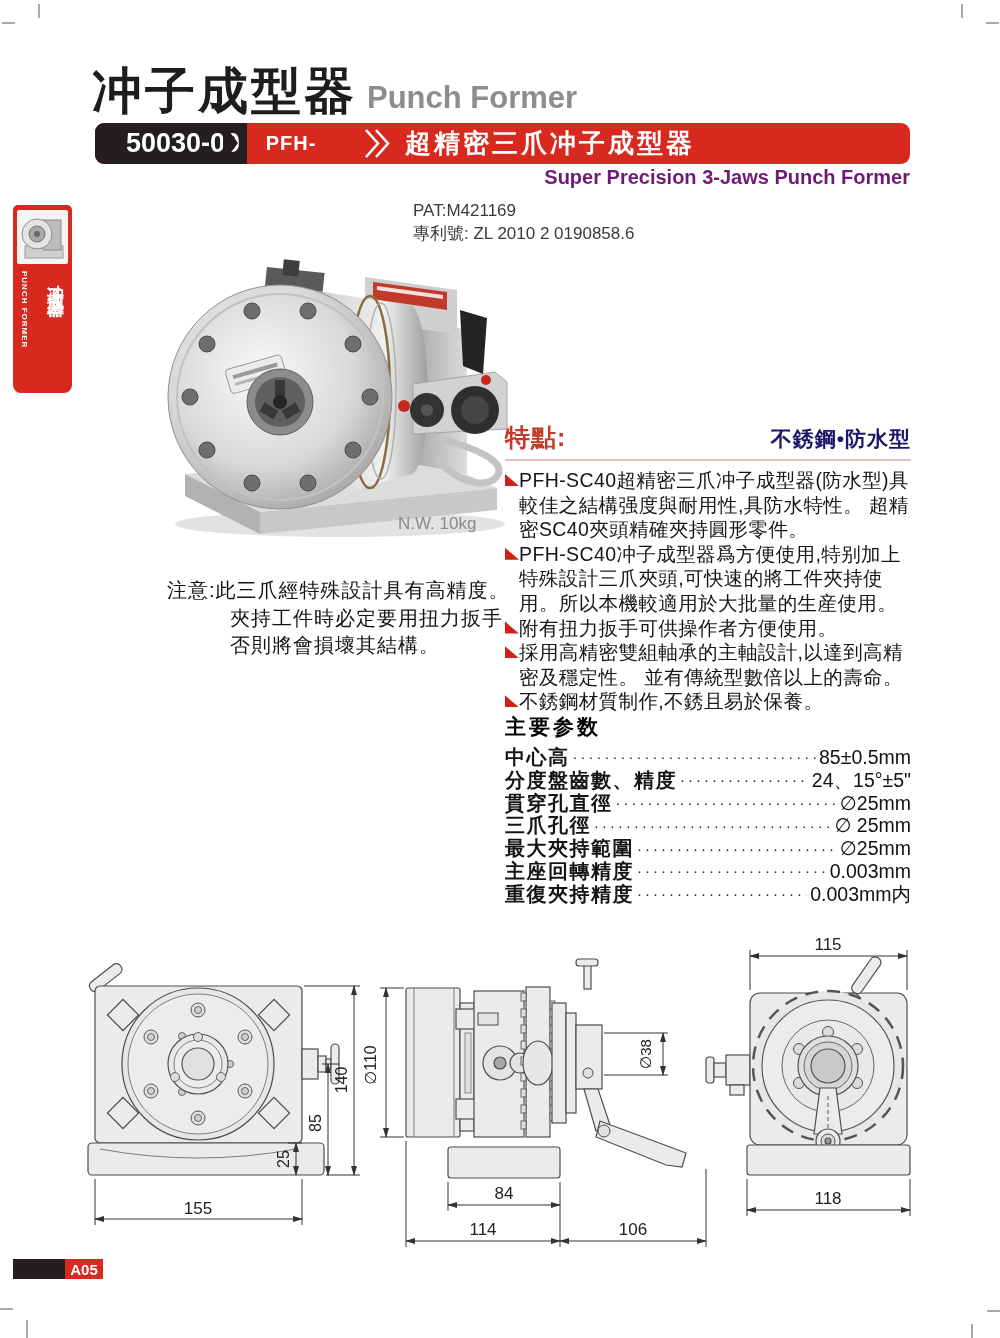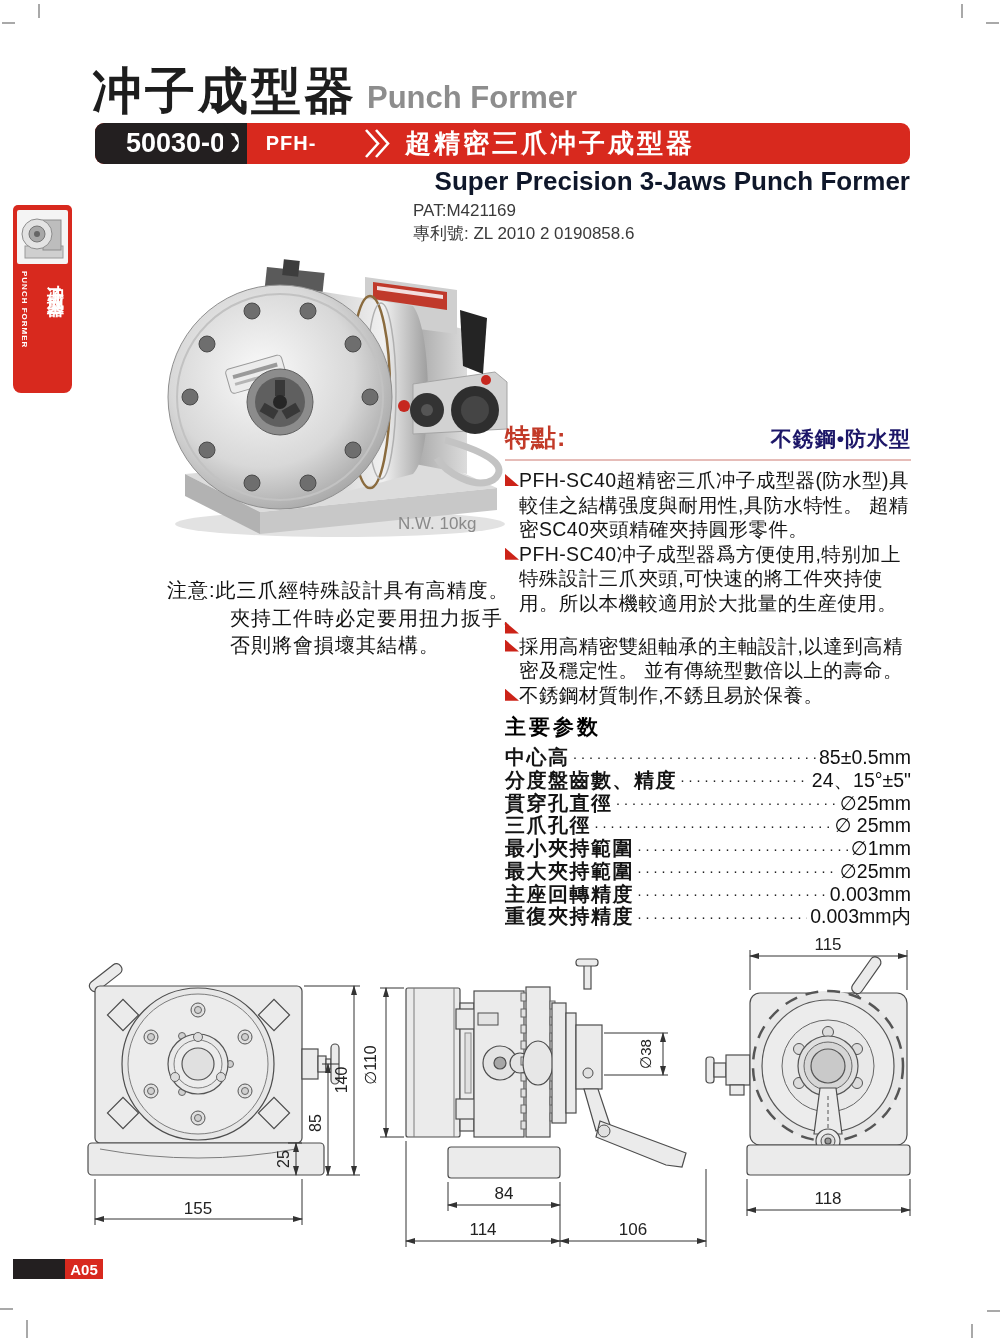--- a/index.html
+++ b/index.html
@@ -15,21 +15,21 @@
   .banner{position:absolute;left:95px;top:123px;width:815px;height:41px;background:#d8291e;border-radius:9px;}
   .badge{position:absolute;left:0;top:0;width:128px;height:41px;background:#231f20;border-radius:9px 0 0 9px;
          color:#fff;font-size:27px;font-weight:700;text-align:center;line-height:40px;letter-spacing:0px;padding-left:24px;}
   .badge-arrow{position:absolute;left:128px;top:0;width:0;height:0;
                border-top:20.5px solid transparent;border-bottom:20.5px solid transparent;border-left:15px solid #231f20;}
   .model-code{position:absolute;left:150px;top:0;width:92px;height:41px;line-height:41px;text-align:center;
               color:#fff;font-size:20px;font-weight:700;letter-spacing:1px;}
   .banner-chevron{position:absolute;left:268px;top:5px;}
   .banner-zh{position:absolute;left:310px;top:0;height:32px;line-height:41px;color:#fff;font-size:26px;
              font-weight:700;letter-spacing:3px;}
-  .subtitle-en{position:absolute;right:90px;top:166px;font-size:26px;font-weight:700;color:#0f172a;}
+  .subtitle-en{position:absolute;right:90px;top:166px;font-size:20px;font-weight:700;color:#701a75;}
   
   .side-tab{position:absolute;left:13px;top:205px;width:59px;height:188px;background:#d8291e;border-radius:5px 5px 8px 8px;}
   .side-thumb{position:absolute;left:4px;top:5px;width:51px;height:54px;background:#f4f4f4;border-radius:2px;overflow:hidden;}
   .side-zh{position:absolute;right:5px;top:66px;writing-mode:vertical-rl;text-orientation:upright;
            color:#fff;font-size:17px;font-weight:700;letter-spacing:4px;}
   .side-en{position:absolute;left:7px;top:66px;writing-mode:vertical-rl;color:#fff;font-size:8px;
            font-weight:700;letter-spacing:1px;}
   
   .patent{position:absolute;left:413px;top:199px;font-size:17px;line-height:23px;color:#3a3a3a;}
   
@@ -199,20 +199,21 @@
     <div class="feat-item">
       <div class="tri"></div>
       <div class="feat-text">PFH-SC40超精密三爪冲子成型器(防水型)具較佳之結構强度與耐用性,具防水特性。 超精密SC40夾頭精確夾持圓形零件。</div>
     </div>
     <div class="feat-item">
       <div class="tri"></div>
       <div class="feat-text">PFH-SC40冲子成型器爲方便使用,特别加上特殊設計三爪夾頭,可快速的將工件夾持使用。所以本機較適用於大批量的生産使用。</div>
     </div>
     <div class="feat-item">
       <div class="tri"></div>
+      <div class="feat-text">附有扭力扳手可供操作者方便使用。</div>
     </div>
     <div class="feat-item">
       <div class="tri"></div>
       <div class="feat-text">採用高精密雙組軸承的主軸設計,以達到高精密及穩定性。 並有傳統型數倍以上的壽命。</div>
     </div>
     <div class="feat-item">
       <div class="tri"></div>
       <div class="feat-text">不銹鋼材質制作,不銹且易於保養。</div>
     </div>
   </div>
@@ -231,25 +232,20 @@
     </div>
     <div class="spec-row">
       <span class="spec-label">貫穿孔直徑</span>
       <span class="dots"></span>
       <span class="spec-value">∅25mm</span>
     </div>
     <div class="spec-row">
       <span class="spec-label">三爪孔徑</span>
       <span class="dots"></span>
       <span class="spec-value">∅ 25mm</span>
-    </div>
-    <div class="spec-row">
-      <span class="spec-label">最小夾持範圍</span>
-      <span class="dots"></span>
-      <span class="spec-value">∅1mm</span>
     </div>
     <div class="spec-row">
       <span class="spec-label">最大夾持範圍</span>
       <span class="dots"></span>
       <span class="spec-value">∅25mm</span>
     </div>
     <div class="spec-row">
       <span class="spec-label">主座回轉精度</span>
       <span class="dots"></span>
       <span class="spec-value">0.003mm</span>

